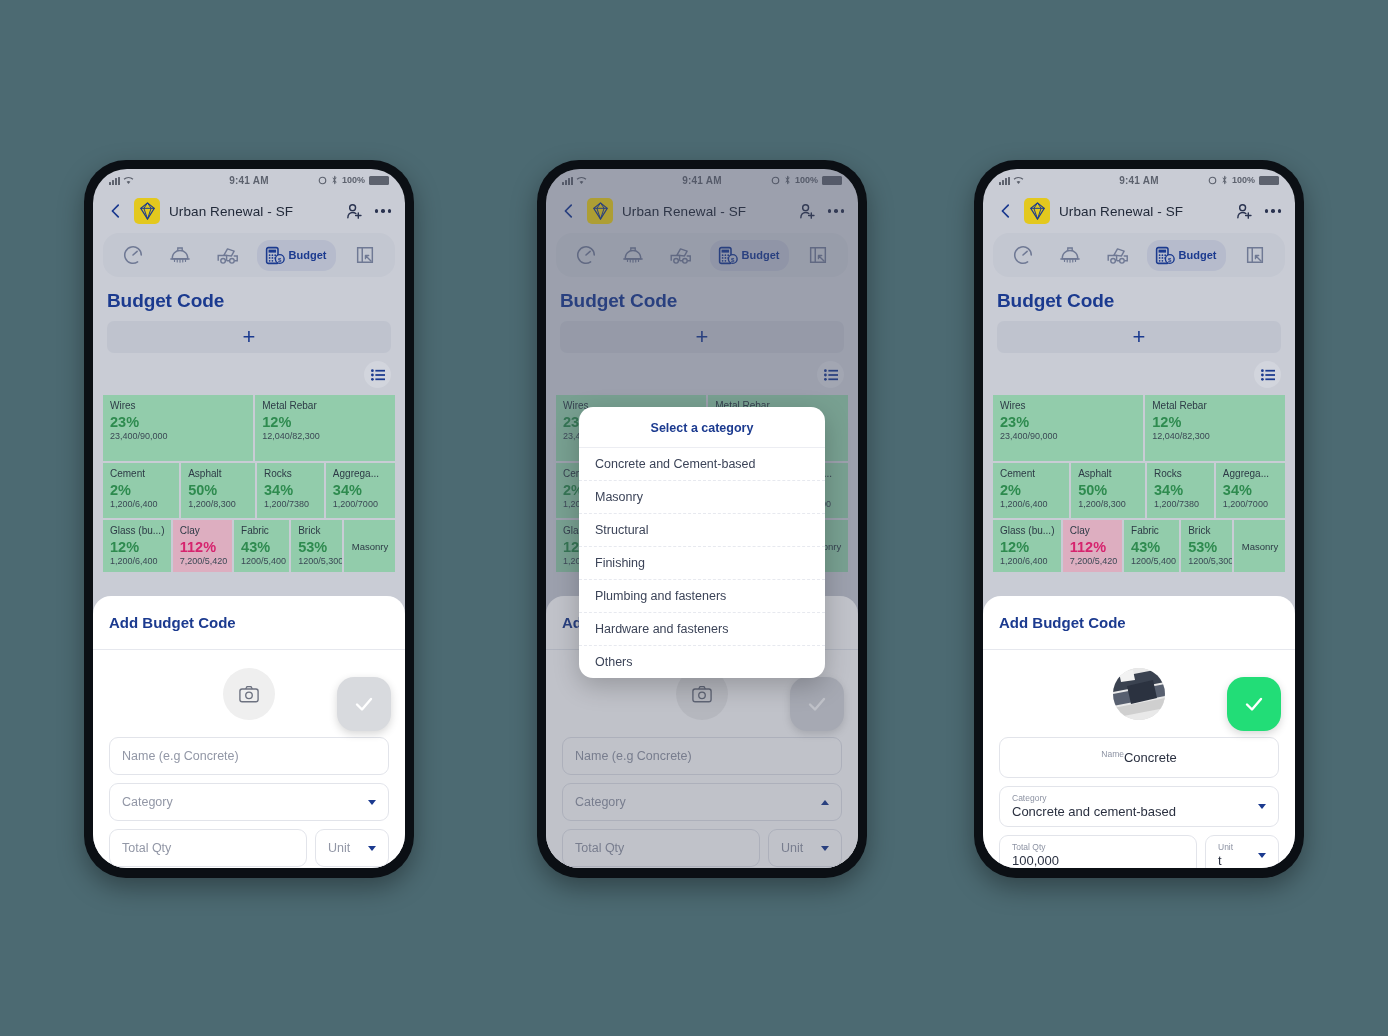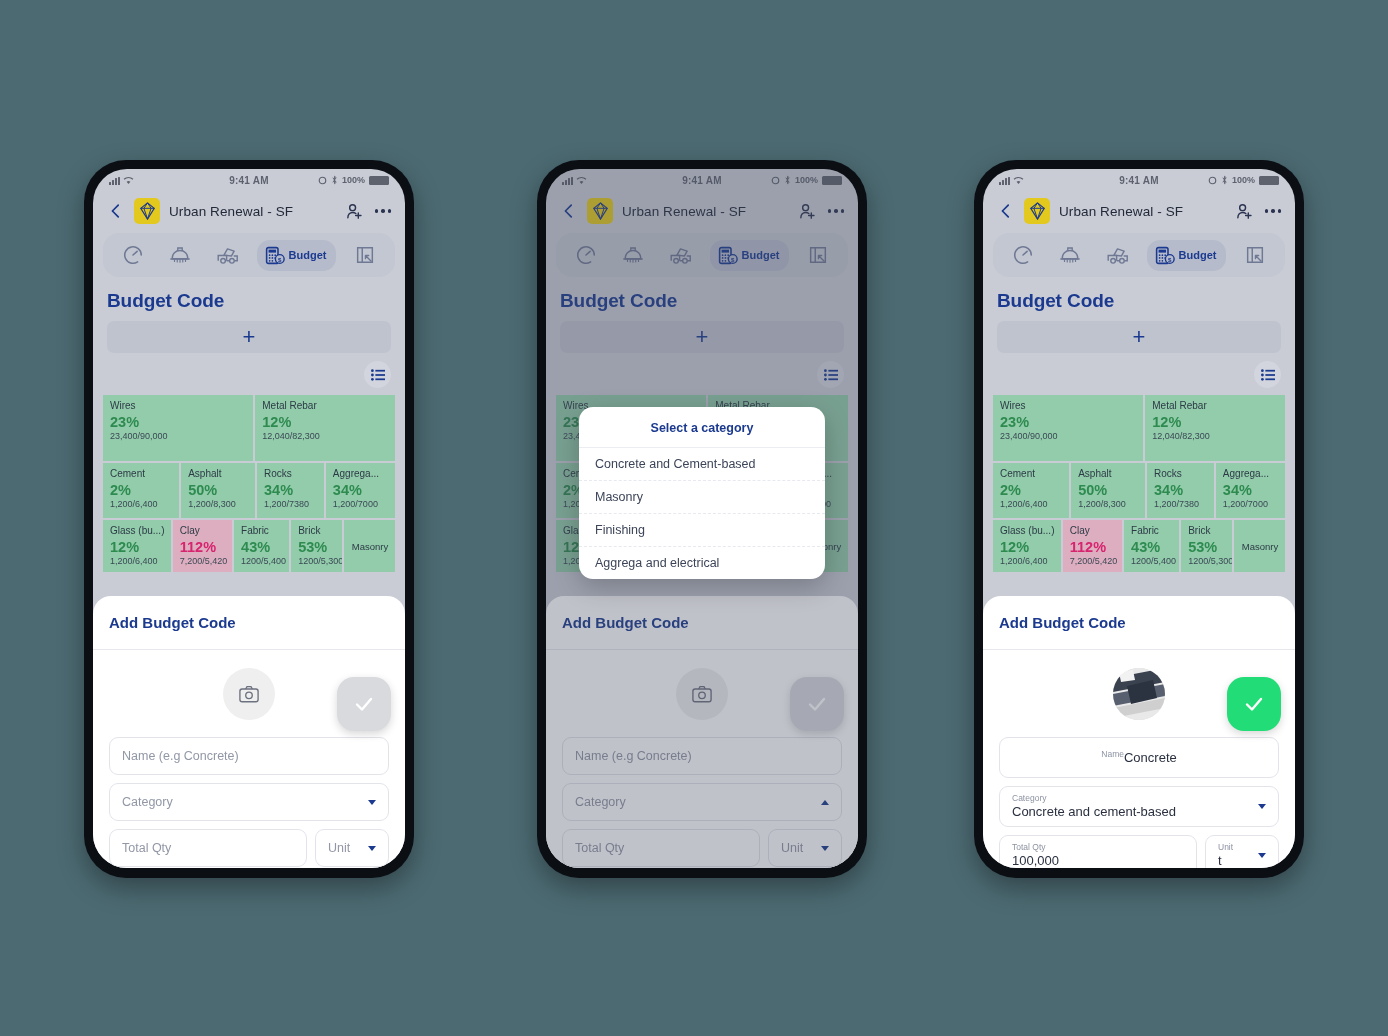--- a/index.html
+++ b/index.html
@@ -644,22 +644,25 @@
               </div>
             </div>
           </div>
         </div>
       </div>
     <div class="dim"></div>
         <div class="modal">
           <div class="modal-head">Select a category</div>
           <div class="opt">Concrete and Cement-based</div>
           <div class="opt">Masonry</div>
+          <div class="opt">Structural</div>
           <div class="opt">Finishing</div>
-          <div class="opt">Aggrega and electrical</div>
+          <div class="opt">Plumbing and fasteners</div>
+          <div class="opt">Hardware and fasteners</div>
+          <div class="opt">Others</div>
         </div>
       </div>
   </div>
 
   <div class="phone p3">
     <div class="screen">
 
       <div class="statusbar">
         <span class="sb-left">
           <span class="sb-bars">

